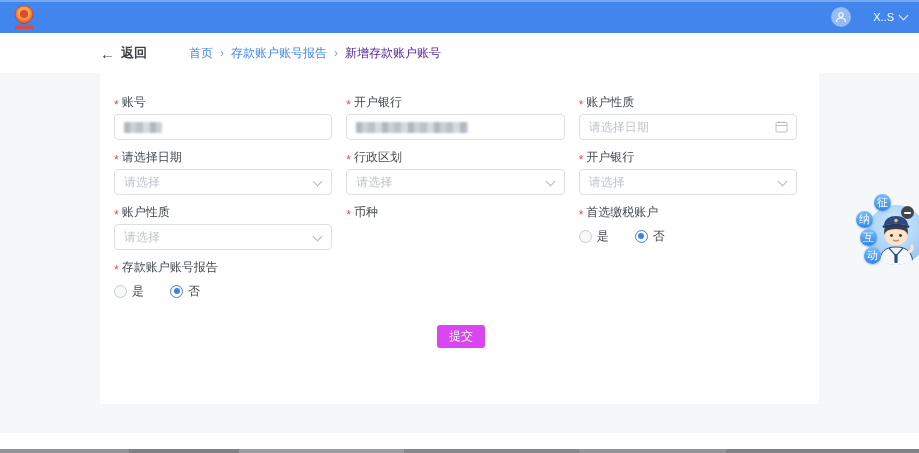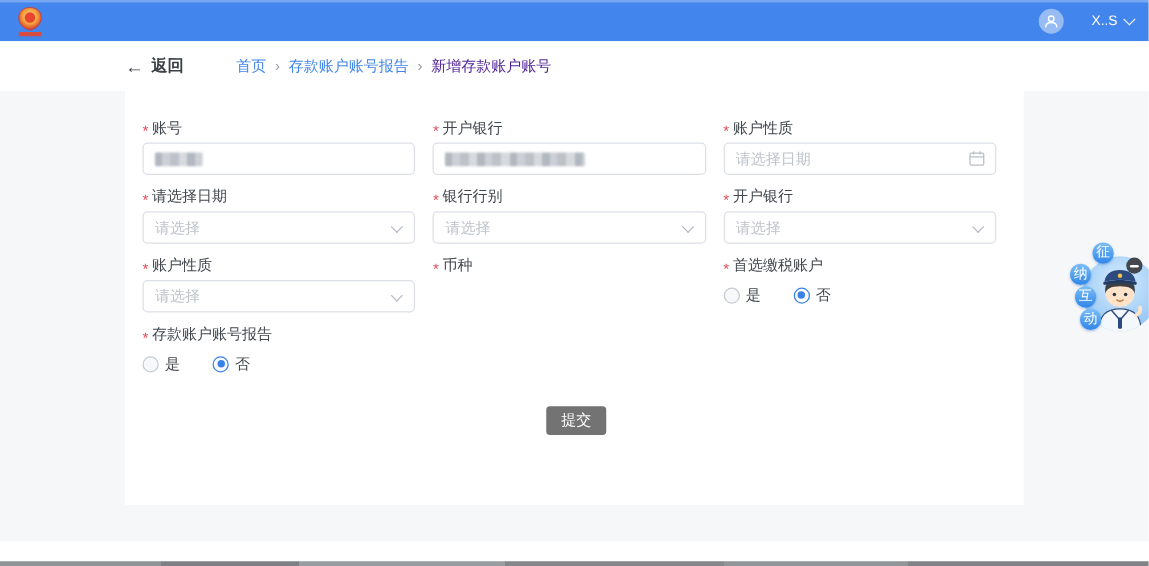--- a/index.html
+++ b/index.html
@@ -59,21 +59,21 @@
   .masked.long{width:112px;}
   
   .radio-row{margin-top:4px;height:24px;display:flex;align-items:center;gap:26px;}
   .radio-opt{display:flex;align-items:center;gap:5px;cursor:pointer;}
   .radio{width:13px;height:13px;border-radius:50%;border:1px solid #c6cad2;background:#f7f8fa;box-sizing:border-box;position:relative;}
   .radio.checked{border-color:#3b82e8;background:#fff;}
   .radio.checked::after{content:"";position:absolute;inset:2.5px;border-radius:50%;background:#3b82e8;}
   .radio-label{font-size:12px;color:#42484f;}
   
   .submit-row{grid-column:1 / 4;display:flex;justify-content:center;margin-top:12px;}
-  .submit-btn{min-width:46px;height:23px;background:#737373;border:none;border-radius:3px;color:#fff;font-size:12px;padding:0 12px;cursor:pointer;font-family:inherit;margin-left:11px;}
+  .submit-btn{min-width:46px;height:23px;background:#d946ef;border:none;border-radius:3px;color:#fff;font-size:12px;padding:0 12px;cursor:pointer;font-family:inherit;margin-left:11px;}
   
   .widget{position:absolute;top:194px;right:0;width:66px;height:96px;}
   .mascot{position:absolute;left:12px;top:10px;width:62px;height:62px;}
   .badge{position:absolute;width:17px;height:17px;border-radius:50%;
     background:linear-gradient(180deg,#7dbef8,#2f86e8);color:#fff;font-size:11px;line-height:17px;
     text-align:center;box-shadow:0 1px 2px rgba(30,90,180,.35);z-index:3;}
   .badge.b0{left:21px;top:0;}
   .badge.b1{left:3px;top:17px;}
   .badge.b2{left:7px;top:35px;}
   .badge.b3{left:11px;top:53px;}
@@ -172,21 +172,21 @@
           <span>请选择日期</span>
         </div>
       <div class="control">
         <span class="placeholder">请选择</span>
         <span class="chev-dn"></span>
       </div>
     </div>
     <div class="field">
       <div class="flabel">
           <span class="req">*</span>
-          <span>银行行别</span>
+          <span>行政区划</span>
         </div>
       <div class="control">
         <span class="placeholder">请选择</span>
         <span class="chev-dn"></span>
       </div>
     </div>
     <div class="field">
       <div class="flabel">
           <span class="req">*</span>
           <span>开户银行</span>

